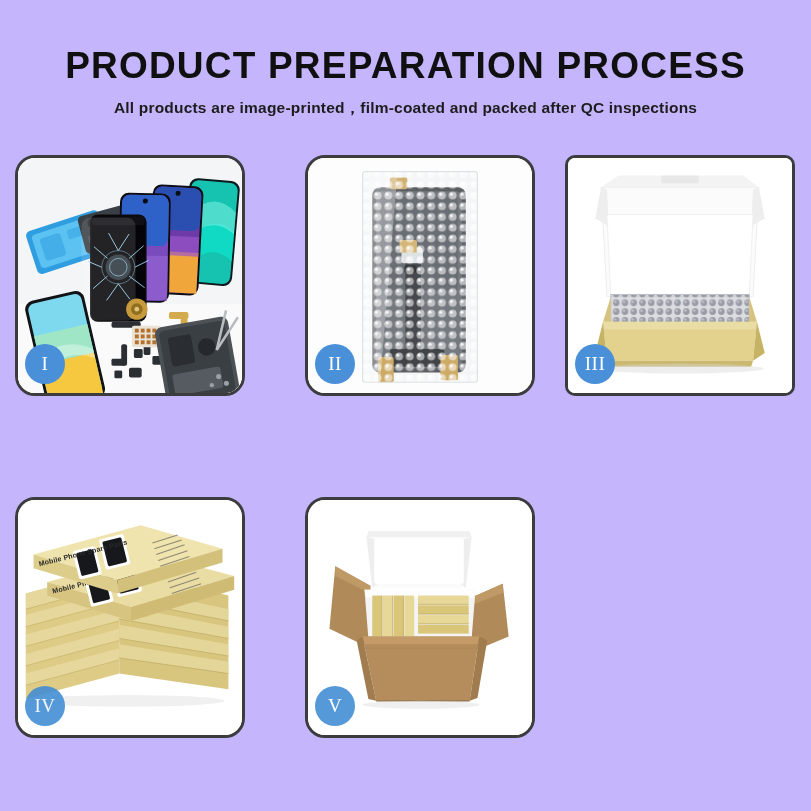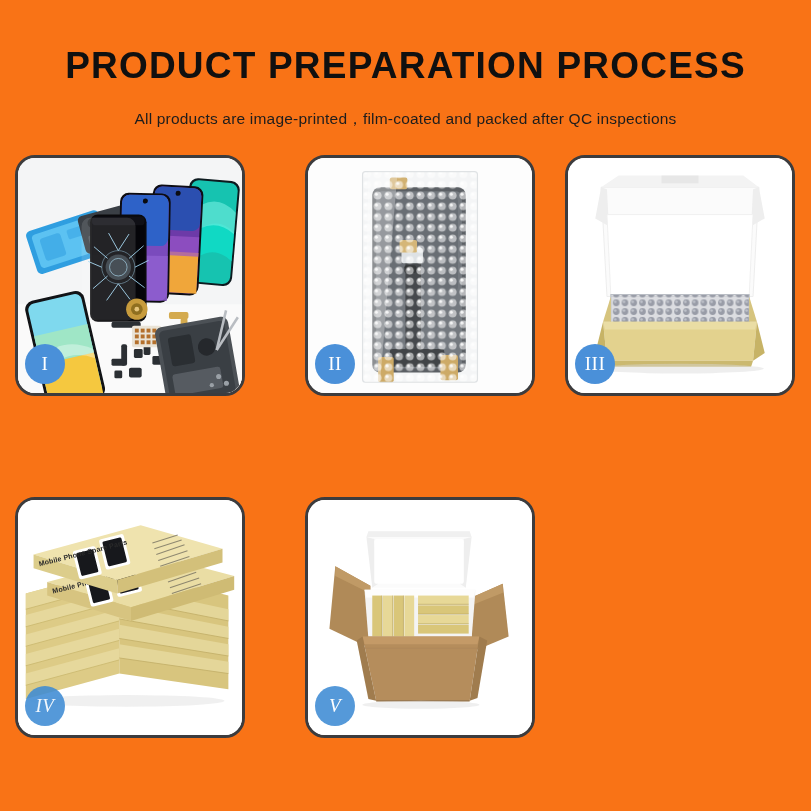--- a/index.html
+++ b/index.html
@@ -12,21 +12,21 @@
     width: 811px;
     height: 811px;
     overflow: hidden;
     font-family: "Liberation Sans", "DejaVu Sans", sans-serif;
     -webkit-font-smoothing: antialiased;
   }
   #page {
     position: relative;
     width: 811px;
     height: 811px;
-    background: #f97316;
+    background: #c4b5fd;
   }
 
   
   .header {
     position: absolute;
     left: 0;
     top: 0;
     width: 811px;
     text-align: center;
   }
@@ -35,25 +35,25 @@
     padding-top: 44px;
     font-family: "Liberation Sans", "DejaVu Sans", sans-serif;
     font-size: 37px;
     font-weight: 700;
     letter-spacing: 1.2px;
     color: #101010;
     line-height: 44px;
     white-space: nowrap;
   }
   .subtitle {
-    margin: 15px;
+    margin: 4px;
     padding-top: 6px;
     font-family: "Liberation Sans", "DejaVu Sans", sans-serif;
     font-size: 15.5px;
-    font-weight: 400;
+    font-weight: 700;
     letter-spacing: 0.2px;
     color: #1d1d1d;
     line-height: 20px;
     white-space: nowrap;
   }
 
   
   .grid {
     position: absolute;
     left: 15px;
@@ -68,21 +68,21 @@
     box-sizing: border-box;
     border: 3px solid #3c3c3e;
     border-radius: 20px;
     background: #ffffff;
     overflow: hidden;
   }
   .panel.r0 { top: 0; }
   .panel.r1 { top: 342px; }
   .panel.c0 { left: 0; }
   .panel.c1 { left: 290px; }
-  .panel.c2 { left: 550px; }
+  .panel.c2 { left: 550px; border-radius: 10px; }
 
   .photo {
     position: absolute;
     left: 0; top: 0;
     width: 100%;
     height: 100%;
   }
   .photo svg { display: block; width: 100%; height: 100%; }
 
   
@@ -97,21 +97,21 @@
     color: #ffffff;
     font-family: "Liberation Serif", "DejaVu Serif", serif;
     font-size: 19px;
     font-weight: 400;
     line-height: 40px;
     text-align: center;
     letter-spacing: 0.5px;
     z-index: 5;
     user-select: none;
   }
-  .panel.r1 .badge { background: rgba(62,139,212,0.88); color: #f2f7fc; font-style: italic; }
+  .panel.r1 .badge { background: rgba(62,139,212,0.88); color: #f2f7fc; }
   .panel.r1.c1 .badge, .panel.r1.c2 .badge { color: #ffffff; }
 </style>
 </head>
 <body>
 
 <div id="page">
 
   <div class="header">
     <h1 class="title">PRODUCT PREPARATION PROCESS</h1>
     <p class="subtitle">All products are image-printed，film-coated and packed after QC inspections</p>

